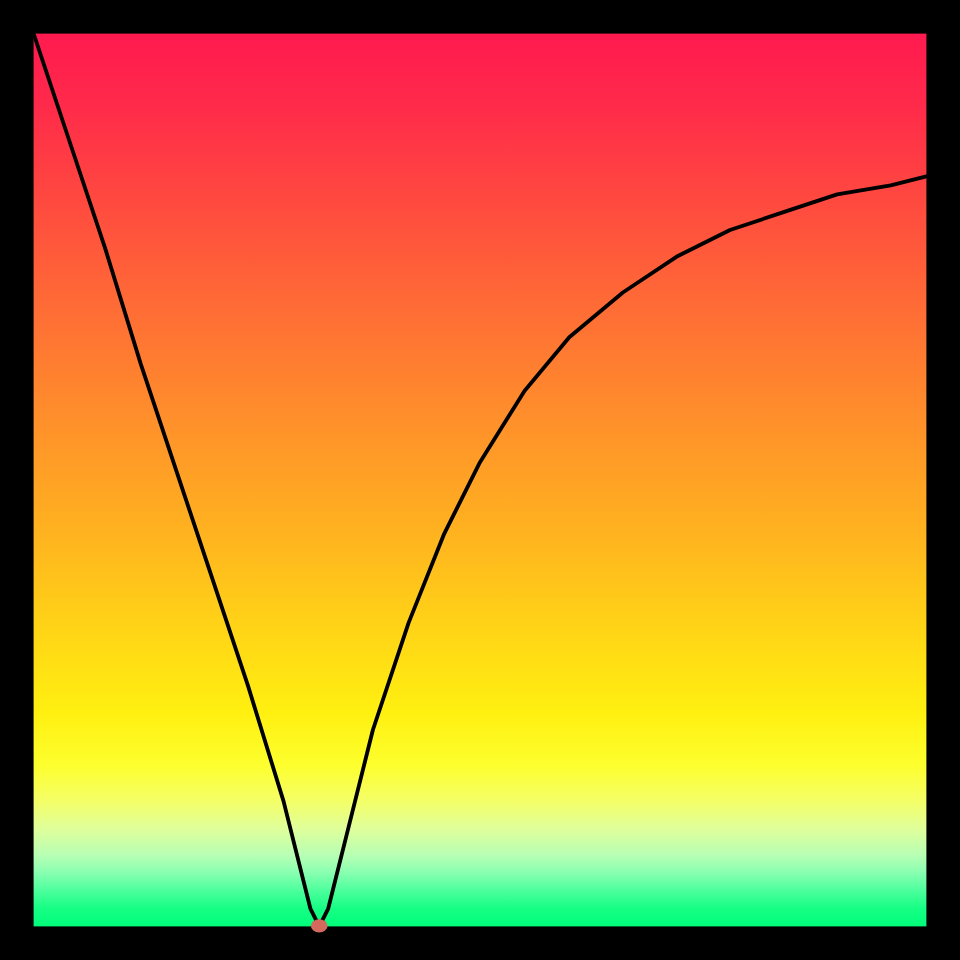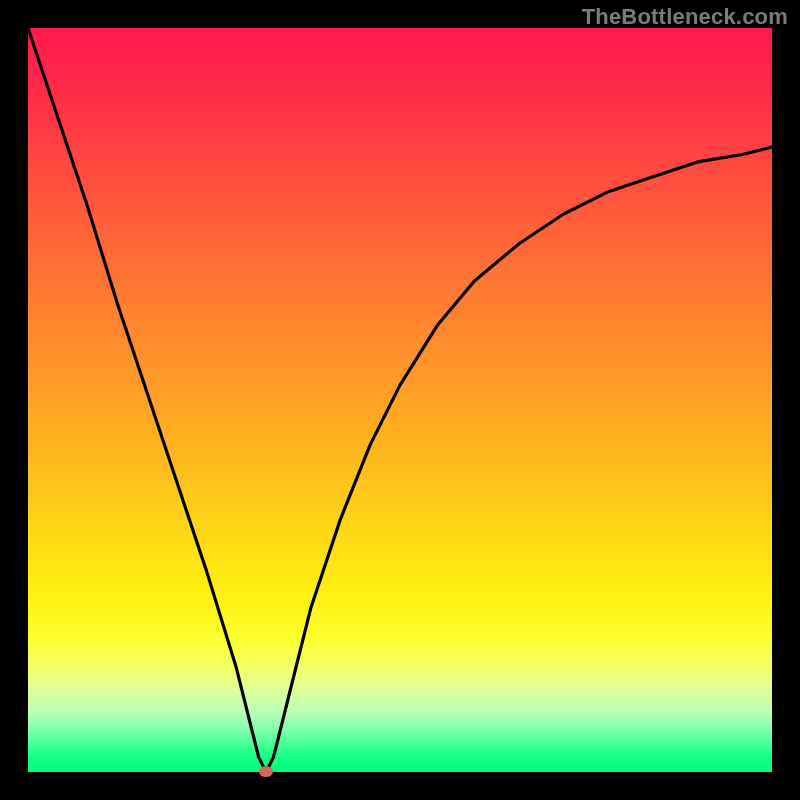--- a/index.html
+++ b/index.html
@@ -75,14 +75,13 @@
 <div class="frame">
   <div class="plot-area">
 
     <svg class="curve" viewBox="0 0 744 744" preserveAspectRatio="none">
       <path id="curve-path" d="M0.00 0.00 L29.76 89.28 L59.52 178.56 L89.28 275.28 L119.04 364.56 L148.80 453.84 L178.56 543.12 L208.32 639.84 L230.64 729.12 L238.08 744.00 L245.52 729.12 L260.40 669.60 L282.72 580.32 L312.48 491.04 L342.24 416.64 L372.00 357.12 L409.20 297.60 L446.40 252.96 L491.04 215.76 L535.68 186.00 L580.32 163.68 L624.96 148.80 L669.60 133.92 L714.24 126.48 L744.00 119.04" fill="none" stroke="#000" stroke-width="3.2" stroke-linecap="round" stroke-linejoin="round"></path>
     </svg>
 
     <div class="dot" id="marker-dot" style="left: 231.08px; top: 738px;"></div>
   </div>
 
-  <div class="watermark">TheBottleneck.com</div>
 </div>
 
 </body></html>

